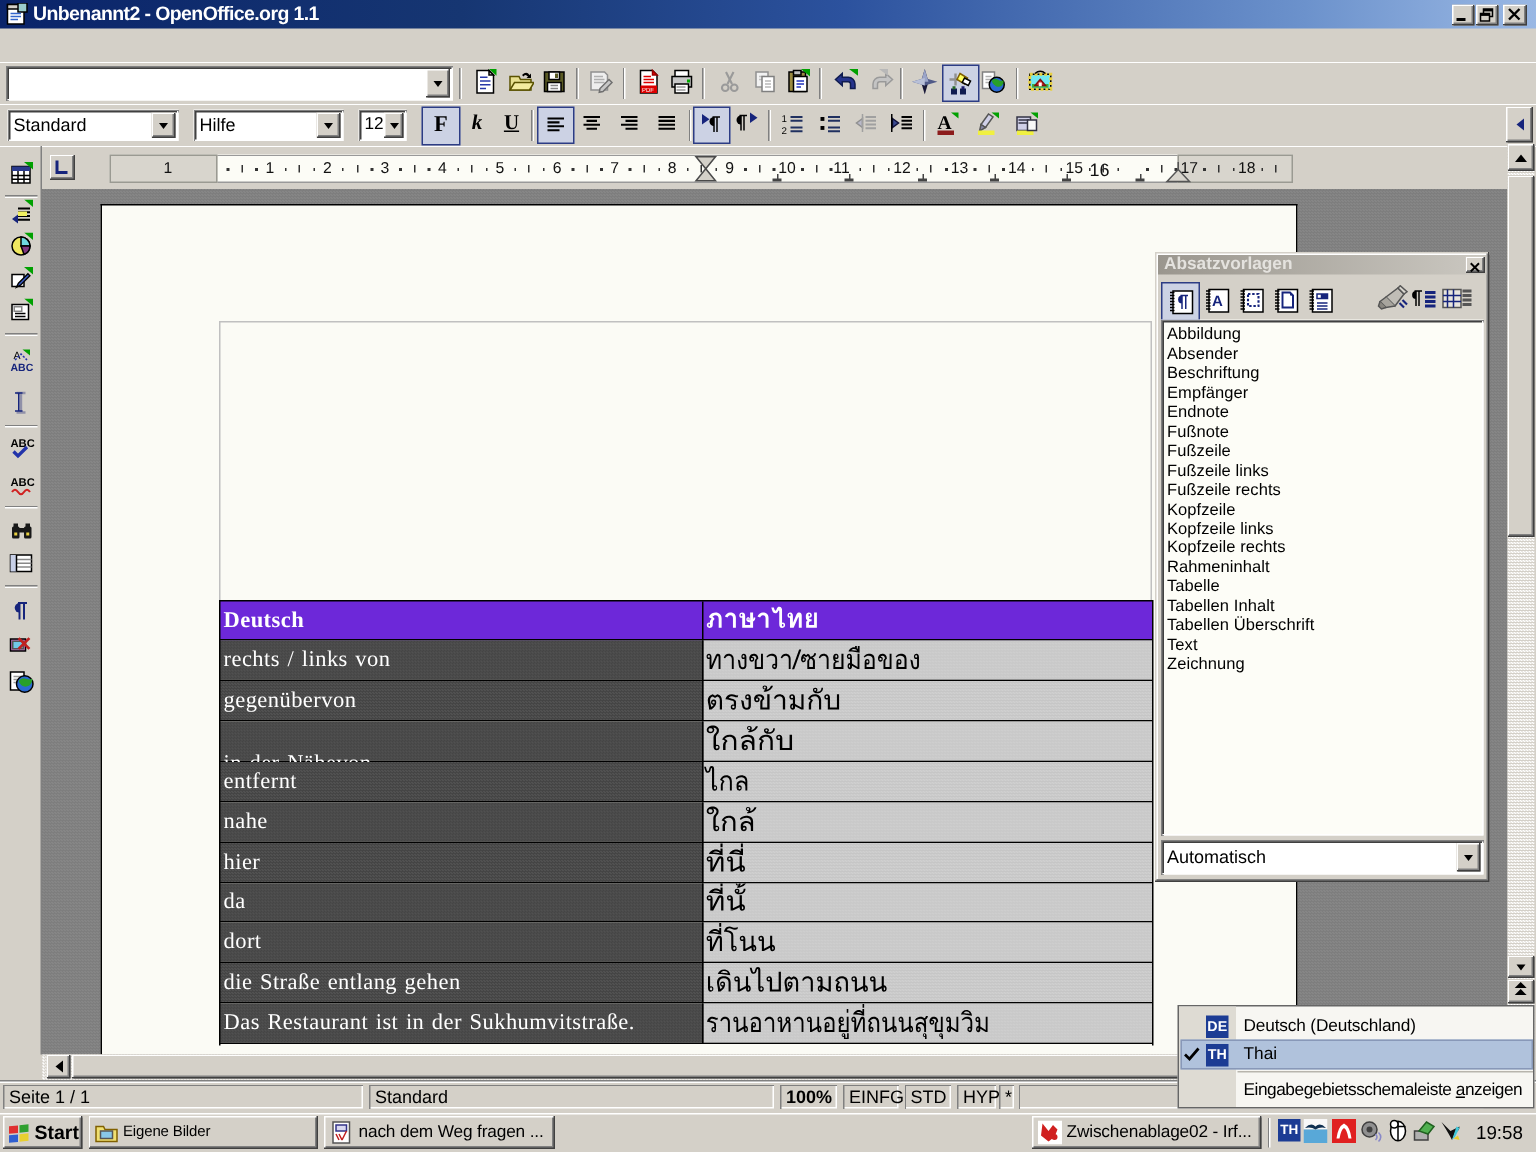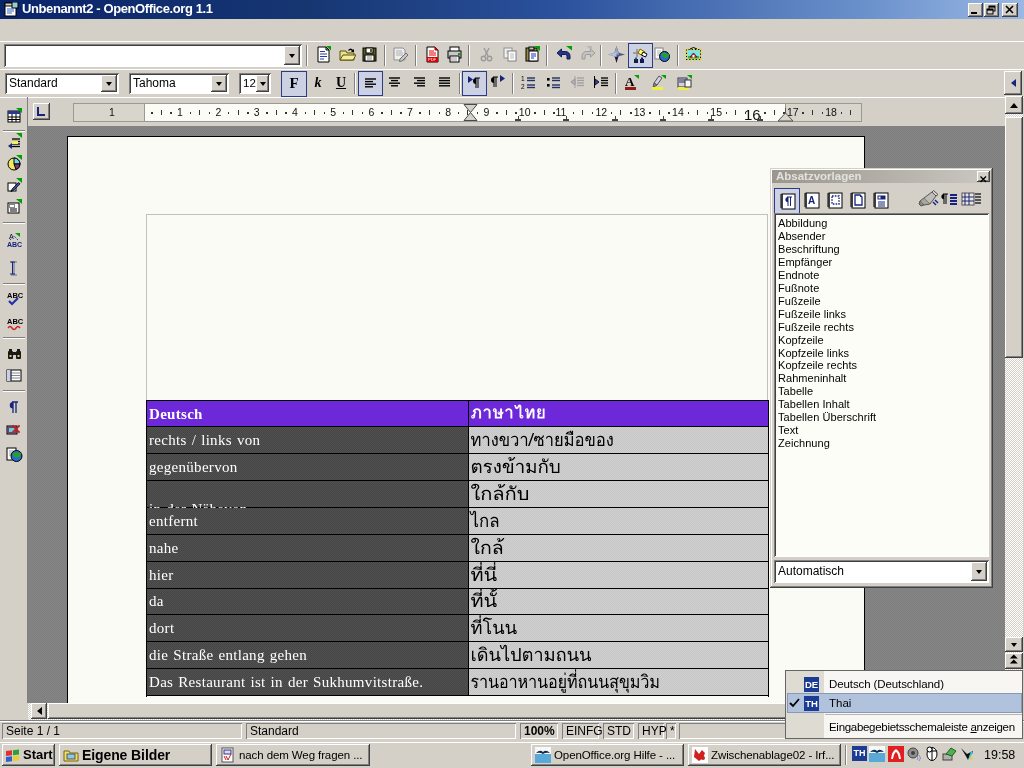--- a/index.html
+++ b/index.html
@@ -223,21 +223,21 @@
       </svg>
     </div>
     <div class="ab" style="left:0;top:69px;width:1024px;height:28px;box-shadow:inset 0 1px 0 #fff"></div>
     <div class="ab fld" style="left:5px;top:73px;width:114px;height:21px">
       <div style="position:absolute;left:4px;top:2px;font-size:12px;line-height:17px;color:#000">Standard</div>
       <div class="cbtn" style="width:16px;height:17px">
         <span class="tri"></span>
       </div>
     </div>
     <div class="ab fld" style="left:129px;top:73px;width:100px;height:21px">
-      <div style="position:absolute;left:4px;top:2px;font-size:12px;line-height:17px;color:#000">Tahoma</div>
+      <div style="position:absolute;left:4px;top:2px;font-size:12px;line-height:17px;color:#000">Hilfe</div>
       <div class="cbtn" style="width:16px;height:17px">
         <span class="tri"></span>
       </div>
     </div>
     <div class="ab fld" style="left:239px;top:73px;width:32px;height:21px">
       <div style="position:absolute;left:4px;top:2px;font-size:11.5px;line-height:17px;color:#000">12</div>
       <div class="cbtn" style="width:13px;height:17px">
         <span class="tri"></span>
       </div>
     </div>
@@ -397,21 +397,21 @@
     <div class="ab" style="left:363.5px;top:106px;width:16px;text-align:center;font-size:10.5px;color:#111">6</div>
     <div class="ab" style="left:401.79999999999995px;top:106px;width:16px;text-align:center;font-size:10.5px;color:#111">7</div>
     <div class="ab" style="left:440.09999999999997px;top:106px;width:16px;text-align:center;font-size:10.5px;color:#111">8</div>
     <div class="ab" style="left:478.4px;top:106px;width:16px;text-align:center;font-size:10.5px;color:#111">9</div>
     <div class="ab" style="left:516.7px;top:106px;width:16px;text-align:center;font-size:10.5px;color:#111">10</div>
     <div class="ab" style="left:553px;top:106px;width:16px;text-align:center;font-size:10.5px;color:#111">11</div>
     <div class="ab" style="left:593.3px;top:106px;width:16px;text-align:center;font-size:10.5px;color:#111">12</div>
     <div class="ab" style="left:631.5999999999999px;top:106px;width:16px;text-align:center;font-size:10.5px;color:#111">13</div>
     <div class="ab" style="left:669.9px;top:106px;width:16px;text-align:center;font-size:10.5px;color:#111">14</div>
     <div class="ab" style="left:708.1999999999999px;top:106px;width:16px;text-align:center;font-size:10.5px;color:#111">15</div>
-    <div class="ab" style="left:744px;top:106px;width:16px;font-size:15px;color:#111">16</div>
+    <div class="ab" style="left:725px;top:106px;width:16px;text-align:center;font-size:12px;color:#111">16</div>
     <div class="ab" style="left:784.8px;top:106px;width:16px;text-align:center;font-size:10.5px;color:#111">17</div>
     <div class="ab" style="left:823.0999999999999px;top:106px;width:16px;text-align:center;font-size:10.5px;color:#111">18</div>
     <div class="ab" style="left:104px;top:106px;width:16px;text-align:center;font-size:10.5px;color:#111">1</div>
     <div class="ab" style="left:151.3px;top:112px;width:1.5px;height:1.5px;background:#333"></div>
     <div class="ab" style="left:160.8px;top:110px;width:1px;height:5px;background:#333"></div>
     <div class="ab" style="left:170.4px;top:112px;width:1.5px;height:1.5px;background:#333"></div>
     <div class="ab" style="left:189.6px;top:112px;width:1.5px;height:1.5px;background:#333"></div>
     <div class="ab" style="left:199.2px;top:110px;width:1px;height:5px;background:#333"></div>
     <div class="ab" style="left:208.7px;top:112px;width:1.5px;height:1.5px;background:#333"></div>
     <div class="ab" style="left:227.9px;top:112px;width:1.5px;height:1.5px;background:#333"></div>
@@ -929,37 +929,29 @@
             <rect x="8" y="9" width="6" height="5" fill="#e8d030"></rect>
           </g>
         </svg></div>
       <div style="position:absolute;left:21px;top:0;font-size:13px;font-weight:bold;line-height:22px">Start</div>
     </div>
     <div class="ab" style="left:59px;top:744px;width:153px;height:22px;box-shadow:inset -1px -1px 0 #404040,inset 1px 1px 0 #fff,inset -2px -2px 0 #808080;background:#d4d0c8">
       <div style="position:absolute;left:4px;top:3px"><svg width="16" height="16" viewBox="0 0 16 16">
           <path d="M1,4 h5 l1,2 h8 v8 h-14 z" fill="#f0e070" stroke="#806000"></path>
           <rect x="4" y="7" width="8" height="5" fill="#88c8e8" stroke="#555"></rect>
         </svg></div>
-      <div style="position:absolute;left:23px;top:0;right:2px;font-size:14px;letter-spacing:-0.1px;line-height:22px;font-weight:bold;white-space:nowrap;overflow:hidden">Eigene Bilder</div>
+      <div style="position:absolute;left:23px;top:0;right:2px;font-size:10px;letter-spacing:-0.1px;line-height:22px;font-weight:normal;white-space:nowrap;overflow:hidden">Eigene Bilder</div>
     </div>
     <div class="ab" style="left:216px;top:744px;width:154px;height:22px;box-shadow:inset -1px -1px 0 #404040,inset 1px 1px 0 #fff,inset -2px -2px 0 #808080;background:#d4d0c8">
       <div style="position:absolute;left:4px;top:3px"><svg width="16" height="16" viewBox="0 0 16 16">
           <rect x="2" y="1" width="11" height="14" fill="#fff" stroke="#555"></rect>
           <rect x="4" y="3" width="7" height="4" fill="#d8d8f0" stroke="#338"></rect>
           <path d="M4,9 l2,4 M6,9 l2,4 M8,13 l3,-6" stroke="#c02020" fill="none"></path>
         </svg></div>
       <div style="position:absolute;left:23px;top:0;right:2px;font-size:11.5px;letter-spacing:-0.1px;line-height:22px;font-weight:normal;white-space:nowrap;overflow:hidden">nach dem Weg fragen ...</div>
-    </div>
-    <div class="ab" style="left:531px;top:744px;width:153px;height:22px;box-shadow:inset -1px -1px 0 #404040,inset 1px 1px 0 #fff,inset -2px -2px 0 #808080;background:#d4d0c8">
-      <div style="position:absolute;left:4px;top:3px"><svg width="16" height="16" viewBox="0 0 16 16">
-          <rect x="0" y="0" width="16" height="7" fill="#f8f8f8"></rect>
-          <rect x="0" y="7" width="16" height="9" fill="#58a8d8"></rect>
-          <path d="M1,6 q4,-4 7,-1 q3,-3 7,1 q-4,-1 -7,1 q-3,-2 -7,-1 z" fill="#103050"></path>
-        </svg></div>
-      <div style="position:absolute;left:23px;top:0;right:2px;font-size:11.5px;letter-spacing:-0.1px;line-height:22px;font-weight:normal;white-space:nowrap;overflow:hidden">OpenOffice.org Hilfe - ...</div>
     </div>
     <div class="ab" style="left:688px;top:744px;width:153px;height:22px;box-shadow:inset -1px -1px 0 #404040,inset 1px 1px 0 #fff,inset -2px -2px 0 #808080;background:#d4d0c8">
       <div style="position:absolute;left:4px;top:3px"><svg width="16" height="16" viewBox="0 0 16 16">
           <rect x="0" y="0" width="16" height="16" fill="#fff"></rect>
           <path d="M3,2 l4,5 3,-4 3,3 -2,5 -4,3 -5,-4 z" fill="#d02020"></path>
           <circle cx="11" cy="11" r="2" fill="#d02020"></circle>
         </svg></div>
       <div style="position:absolute;left:23px;top:0;right:2px;font-size:11.5px;letter-spacing:-0.1px;line-height:22px;font-weight:normal;white-space:nowrap;overflow:hidden">Zwischenablage02 - Irf...</div>
     </div>
     <div class="ab vsep" style="left:845px;top:745px;height:20px"></div>

